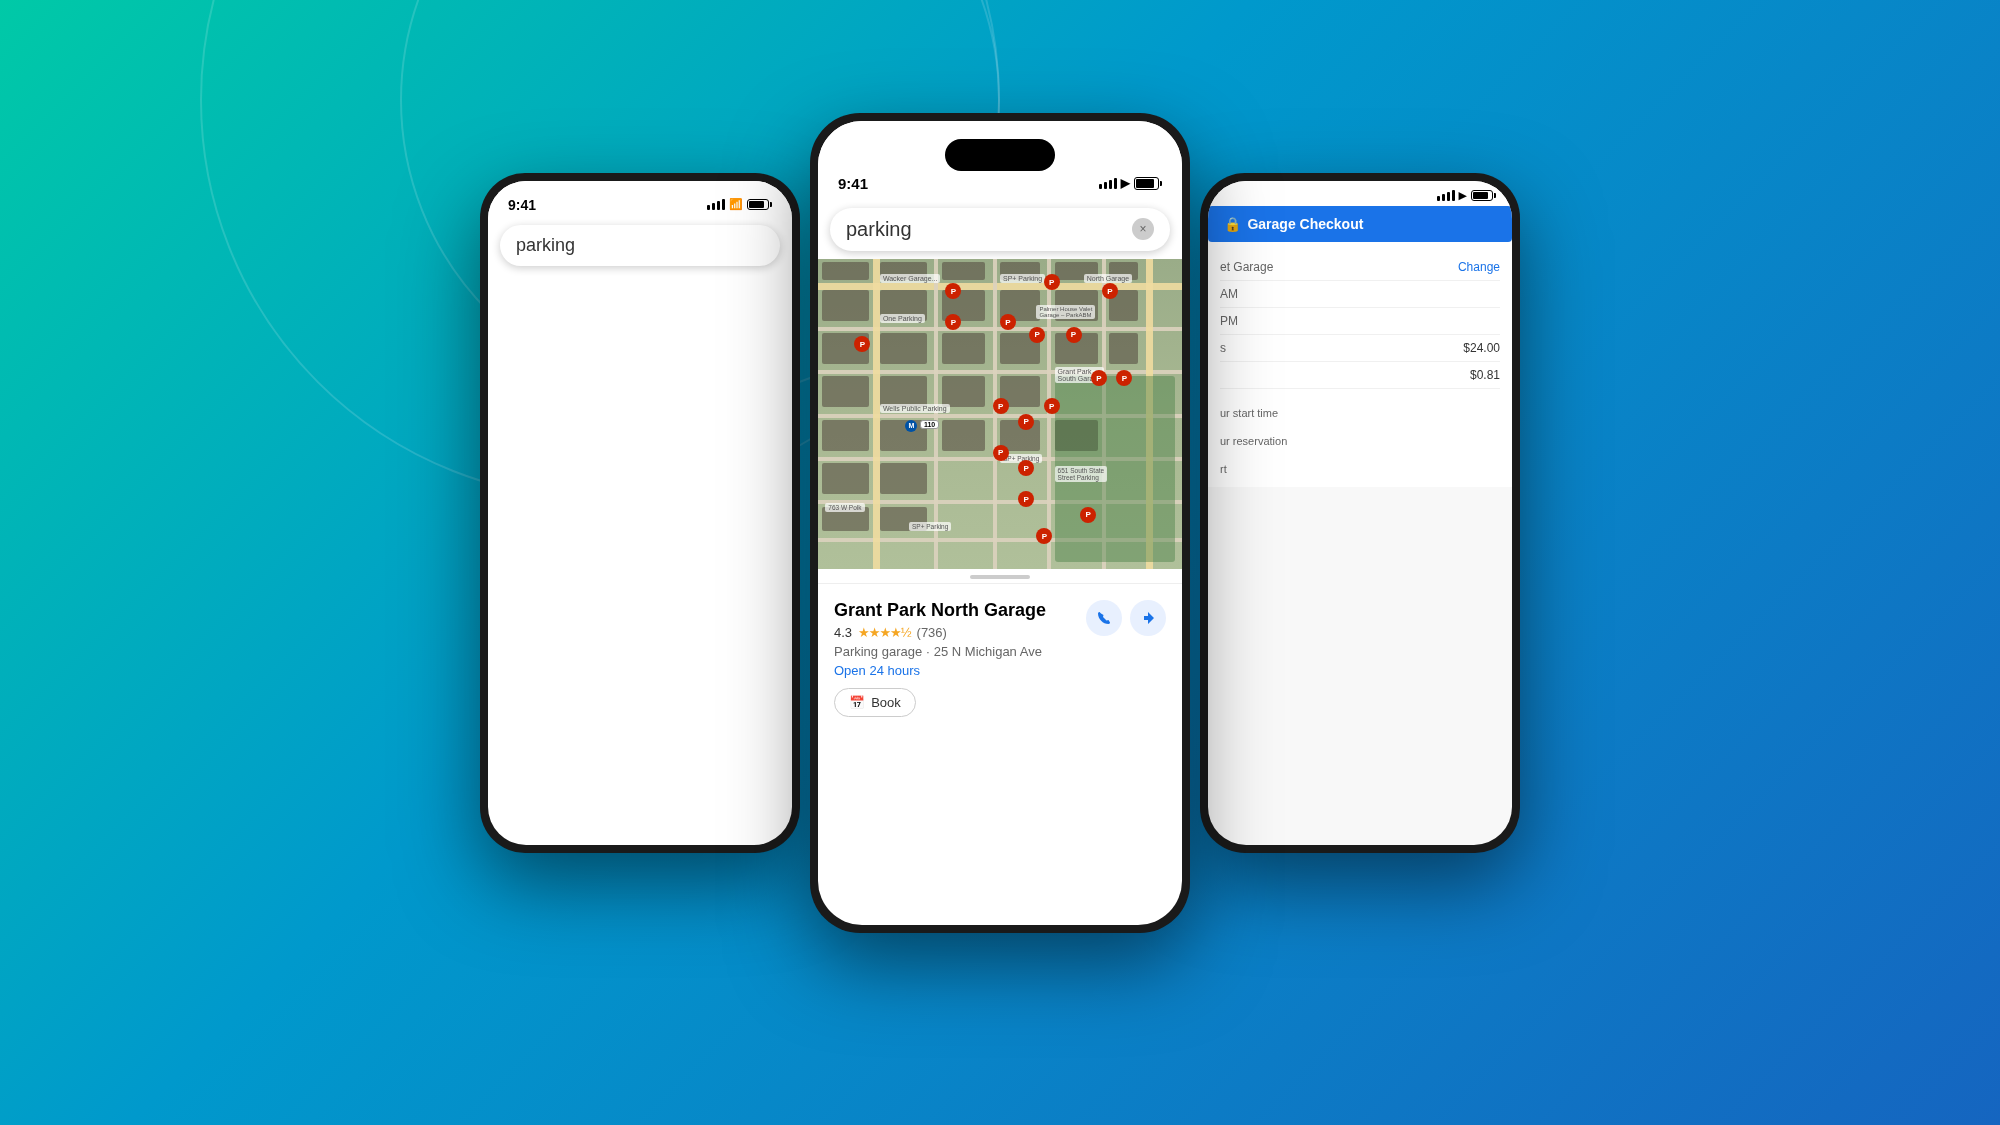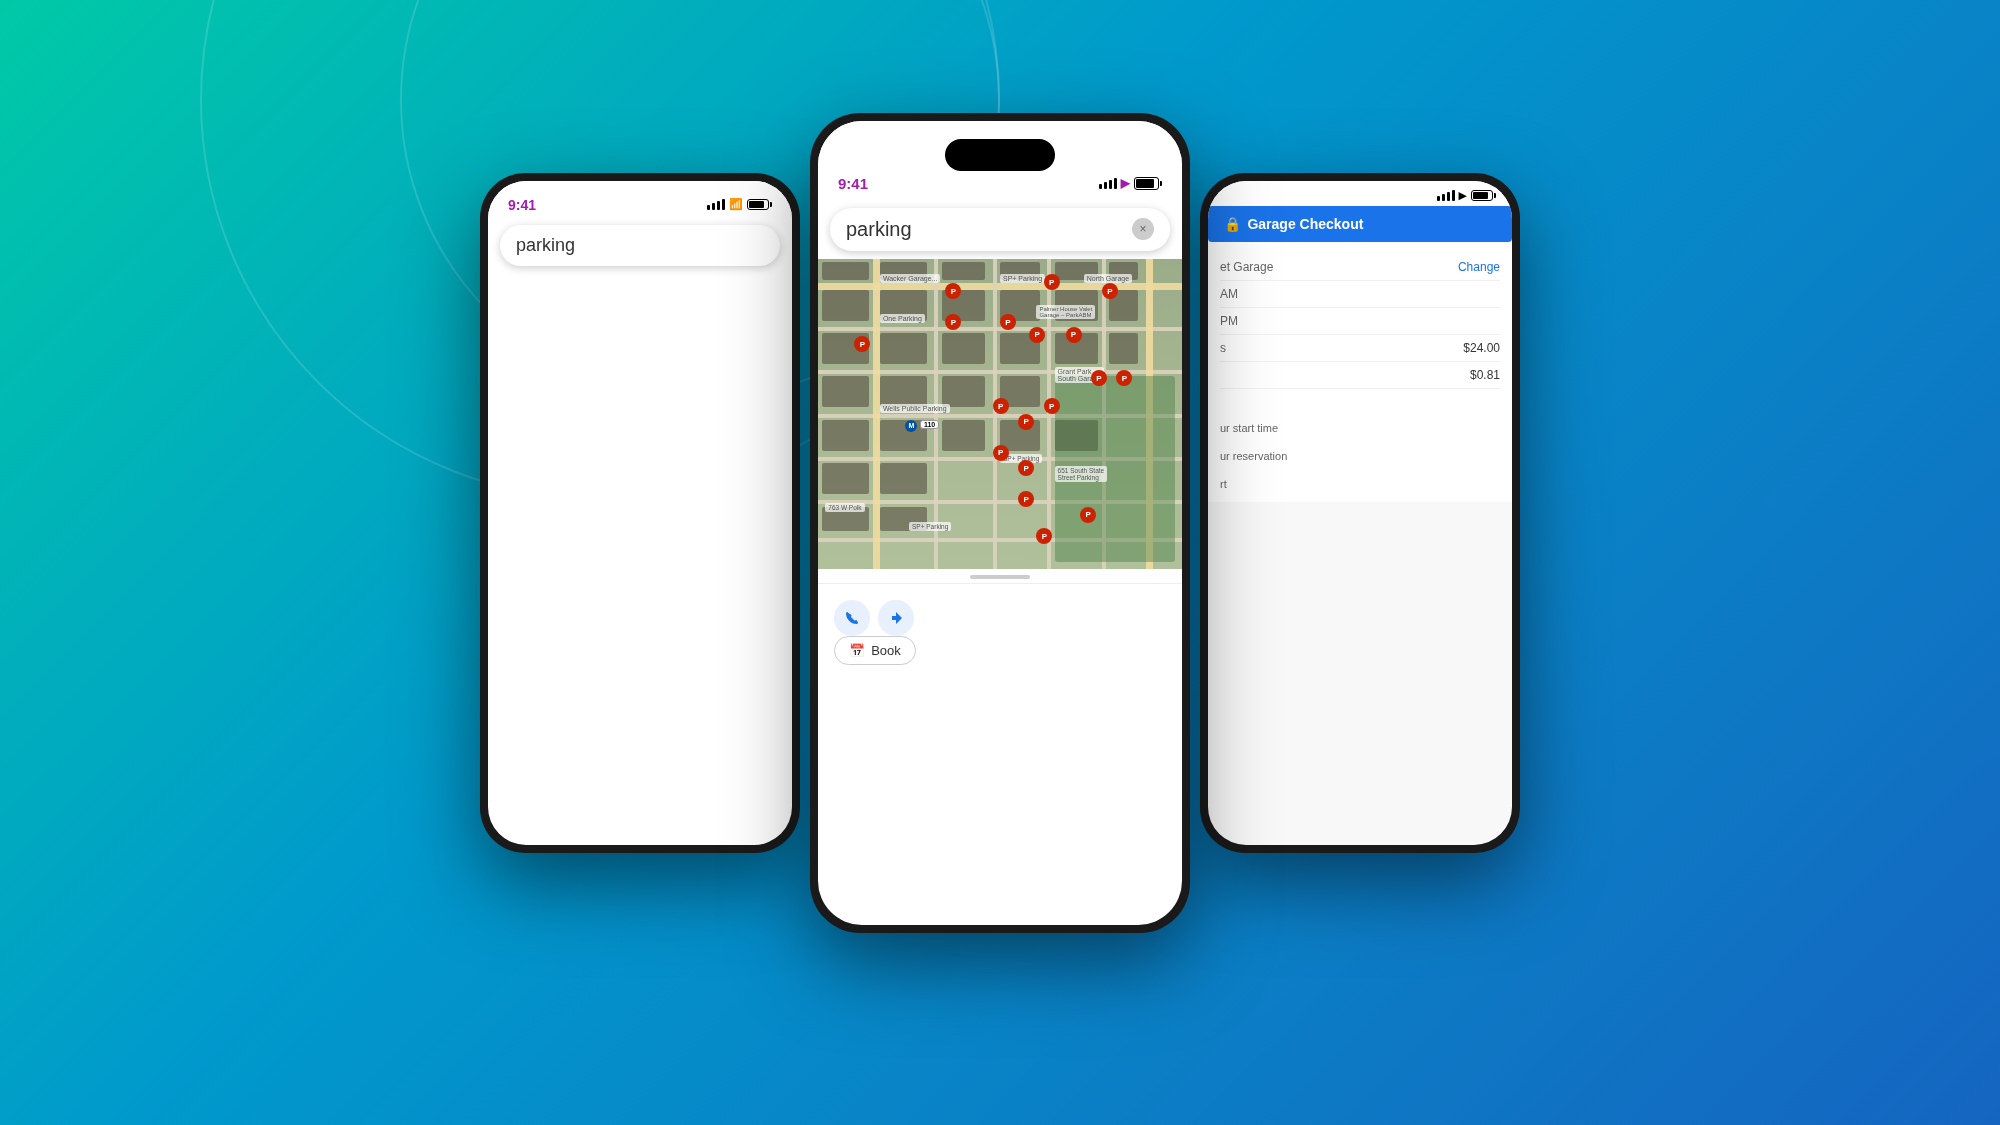--- a/index.html
+++ b/index.html
@@ -115,21 +115,21 @@
     }
 
     
     .status-bar {
       display: flex;
       justify-content: space-between;
       align-items: center;
       padding: 12px 20px 8px;
       font-size: 13px;
       font-weight: 600;
-      color: #a21caf;
+      color: #000000;
       background: white;
     }
     .status-bar-right { display: flex; align-items: center; gap: 4px; }
 
     
     .signal-bars {
       display: flex;
       align-items: flex-end;
       gap: 2px;
     }
@@ -727,20 +727,34 @@
         </div>
         <div style="position:absolute;top:87%;left:60%;">
           <div style="width:16px;height:16px;background:#cc2200;border-radius:50%;display:flex;align-items:center;justify-content:center;color:white;font-weight:700;font-size:8px;">P</div>
         </div>
       </div>
 
       <div class="scroll-indicator"></div>
 
       <div class="place-card">
         <div style="display:flex;justify-content:space-between;align-items:flex-start;">
+          <div>
+            <div class="place-name">Grant Park North Garage</div>
+            <div class="place-rating">
+              <span class="rating-num">4.3</span>
+              <span class="stars">★★★★½</span>
+              <span class="rating-count">(736)</span>
+            </div>
+            <div class="place-type">
+              <span>Parking garage</span>
+              <span> · </span>
+              <span>25 N Michigan Ave</span>
+            </div>
+            <div class="place-hours">Open 24 hours</div>
+          </div>
           <div style="display:flex;gap:8px;">
             <div class="icon-btn">
               <svg width="16" height="16" viewBox="0 0 16 16" fill="#1a73e8">
                 <path d="M3.5 2C3.5 2 2 2 2 3.5C2 9 7 14 12.5 14C14 14 14 12.5 14 12.5L12.5 10L10.5 10.5L9 9L7 7L7.5 5L5 3.5L3.5 2Z"></path>
               </svg>
             </div>
             <div class="icon-btn">
               <svg width="16" height="16" viewBox="0 0 16 16" fill="#1a73e8">
                 <polygon points="8,2 14,8 8,14 8,10 4,10 4,6 8,6"></polygon>
               </svg>
@@ -804,21 +818,21 @@
           <span class="checkout-label">s</span>
           <span class="checkout-value">$24.00</span>
         </div>
 
         <div class="checkout-row">
           <span class="checkout-label"></span>
           <span class="checkout-value">$0.81</span>
         </div>
 
 
-        <div style="margin-top:27px;">
+        <div style="margin-top:12px;">
           <div class="section-title">ur start time</div>
           <div class="section-title">ur reservation</div>
           <div class="section-title">rt</div>
         </div>
       </div>
     </div>
   </div>
 
 </div>
 

